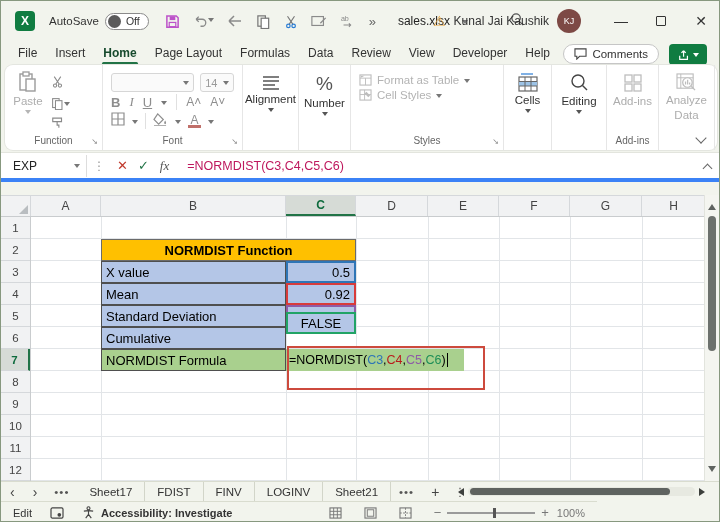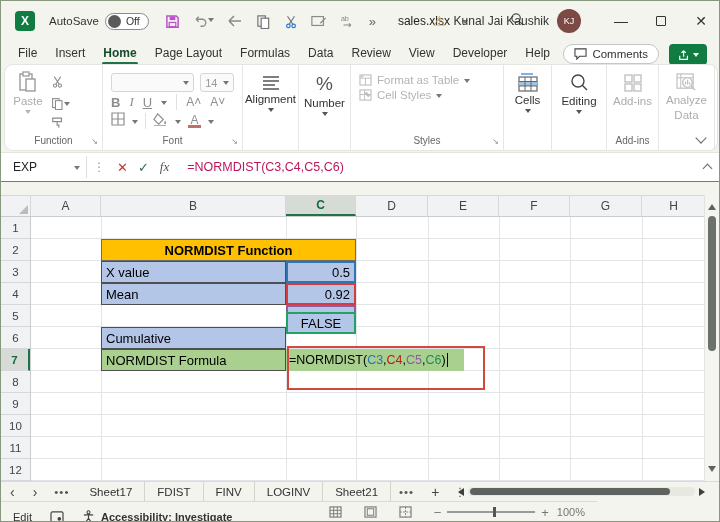--- a/index.html
+++ b/index.html
@@ -46,21 +46,21 @@
   .bigbtn { display:flex; flex-direction:column; align-items:center; font-size:11.5px; color:#333; gap:2px; }
   .bigbtn .cdown { border-top-color:#555; margin-top:1px; }
   .dis { color:#adadad !important; }
   .dis .cdown { border-top-color:#b5b5b5; }
   .fontrow { display:flex; align-items:center; gap:6px; margin:2px 8px; color:#8e8e8e; }
   .fbox { border:1px solid #d6d6d6; background:#fafafa; border-radius:3px; height:19px; display:flex; align-items:center; justify-content:space-between; padding:0 4px; font-size:11px; color:#9a9a9a; }
   .chr { font-size:13px; color:#8e8e8e; }
   .styles-item { display:flex; align-items:center; gap:5px; font-size:11.5px; color:#b3b3b3; margin:3px 8px; }
   .vline-mini { width:1px; height:16px; background:#e0e0e0; }
   
-  #formulabar { position:absolute; left:0; top:151px; width:720px; height:30px; background:#fff; border-top:1px solid #e3e5de; border-bottom:1px solid #3b82f6; display:flex; align-items:center; }
+  #formulabar { position:absolute; left:0; top:151px; width:720px; height:30px; background:#fff; border-top:1px solid #e3e5de; border-bottom:4px solid #3b82f6; display:flex; align-items:center; }
   .namebox { width:80px; height:22px; margin-left:6px; display:flex; align-items:center; justify-content:space-between; padding:0 6px; font-size:12px; color:#222; border-right:1px solid #ddd; }
   .fdots { color:#999; font-size:12px; margin:0 6px; letter-spacing:1px; }
   .fbtn { font-size:13px; margin:0 5px; }
   .fx { font-style:italic; font-family:"Liberation Serif",serif; color:#555; font-size:13px; margin:0 6px; }
   .formula-text { font-size:12.5px; color:#be185d; margin-left:12px; }
   .fb-chev { position:absolute; right:10px; top:12px; width:7px; height:7px; border-top:1.5px solid #666; border-left:1.5px solid #666; transform:rotate(45deg); }
   
   #colheaders { position:absolute; left:0; top:194px; width:705px; height:22px; display:flex; background:#f1f2f3; border-top:1px solid #d5d8db; border-bottom:1px solid #c9ccce; }
   .ch { border-right:1px solid #d5d8db; display:flex; align-items:center; justify-content:center; font-size:12px; color:#444; }
   .ch.corner { background:#f1f2f3; position:relative; }
@@ -97,21 +97,21 @@
   .stab { padding:0 12px; height:100%; display:flex; align-items:center; border-right:1px solid #d2d5c9; color:#333; }
   .stab:first-of-type { border-left:1px solid #d2d5c9; }
   .plus { font-size:14px; color:#444; margin:0 9px; }
   .kebab { color:#555; margin:0 6px; }
   #hscroll { position:absolute; right:10px; top:486px; width:255px; height:9px; display:flex; align-items:center; }
   .tri-left { width:0; height:0; border:4px solid transparent; border-right:6px solid #3c3f3c; }
   .tri-right { width:0; height:0; border:4px solid transparent; border-left:6px solid #3c3f3c; }
   .htrack { flex:1; height:9px; background:#e7e9e1; border-radius:5px; margin:0 4px; position:relative; }
   .hthumb { position:absolute; left:2px; top:1px; height:7px; width:88%; background:#5f6360; border-radius:4px; }
   
-  #statusbar { position:absolute; left:0; top:500px; width:596px; height:22px; background:#f2f4ed; border-top:1px solid #d9dccf; display:flex; align-items:flex-end; font-size:11px; color:#333; }
+  #statusbar { position:absolute; left:0; top:500px; width:596px; height:22px; background:#f2f4ed; border-top:1px solid #d9dccf; display:flex; align-items:center; font-size:11px; color:#333; }
   .sb-mode { margin-left:12px; }
   .sb-icon { margin-left:18px; display:flex; align-items:center; }
   .sb-acc { font-weight:bold; margin-left:6px; }
   .sb-right { position:absolute; right:0; display:flex; align-items:center; height:22px; }
   .viewico { margin-right:22px; display:flex; }
   .zoomminus { color:#777; font-size:13px; margin-right:6px; }
   .ztrack { width:88px; height:2px; background:#9a9a9a; position:relative; margin-right:6px; }
   .zthumb { position:absolute; left:46px; top:-4px; width:2.5px; height:10px; background:#555; }
   .zoomplus { color:#777; font-size:13px; margin-right:8px; }
   .zoompct { color:#777; margin-right:12px; }
@@ -442,20 +442,21 @@
     <div class="rh">8</div>
     <div class="rh">9</div>
     <div class="rh">10</div>
     <div class="rh">11</div>
     <div class="rh">12</div>
   </div>
 
   <div class="cell tbl-title">NORMDIST Function</div>
   <div class="cell lblcell" style="top:44px">X value</div>
   <div class="cell lblcell" style="top:66px">Mean</div>
+  <div class="cell lblcell" style="top:88px">Standard Deviation</div>
   <div class="cell lblcell" style="top:110px">Cumulative</div>
   <div class="cell lblcell b7">NORMDIST Formula</div>
   <div class="cell valcell c3">0.5</div>
   <div class="cell valcell c4">0.92</div>
   <div class="cell valcell c5">0.55</div>
   <div class="cell valcell c6">FALSE</div>
   <div class="cell c7">
     <span>=NORMDIST(</span>
       <span style="color:#2e75b6">C3</span>
       <span>,</span>

